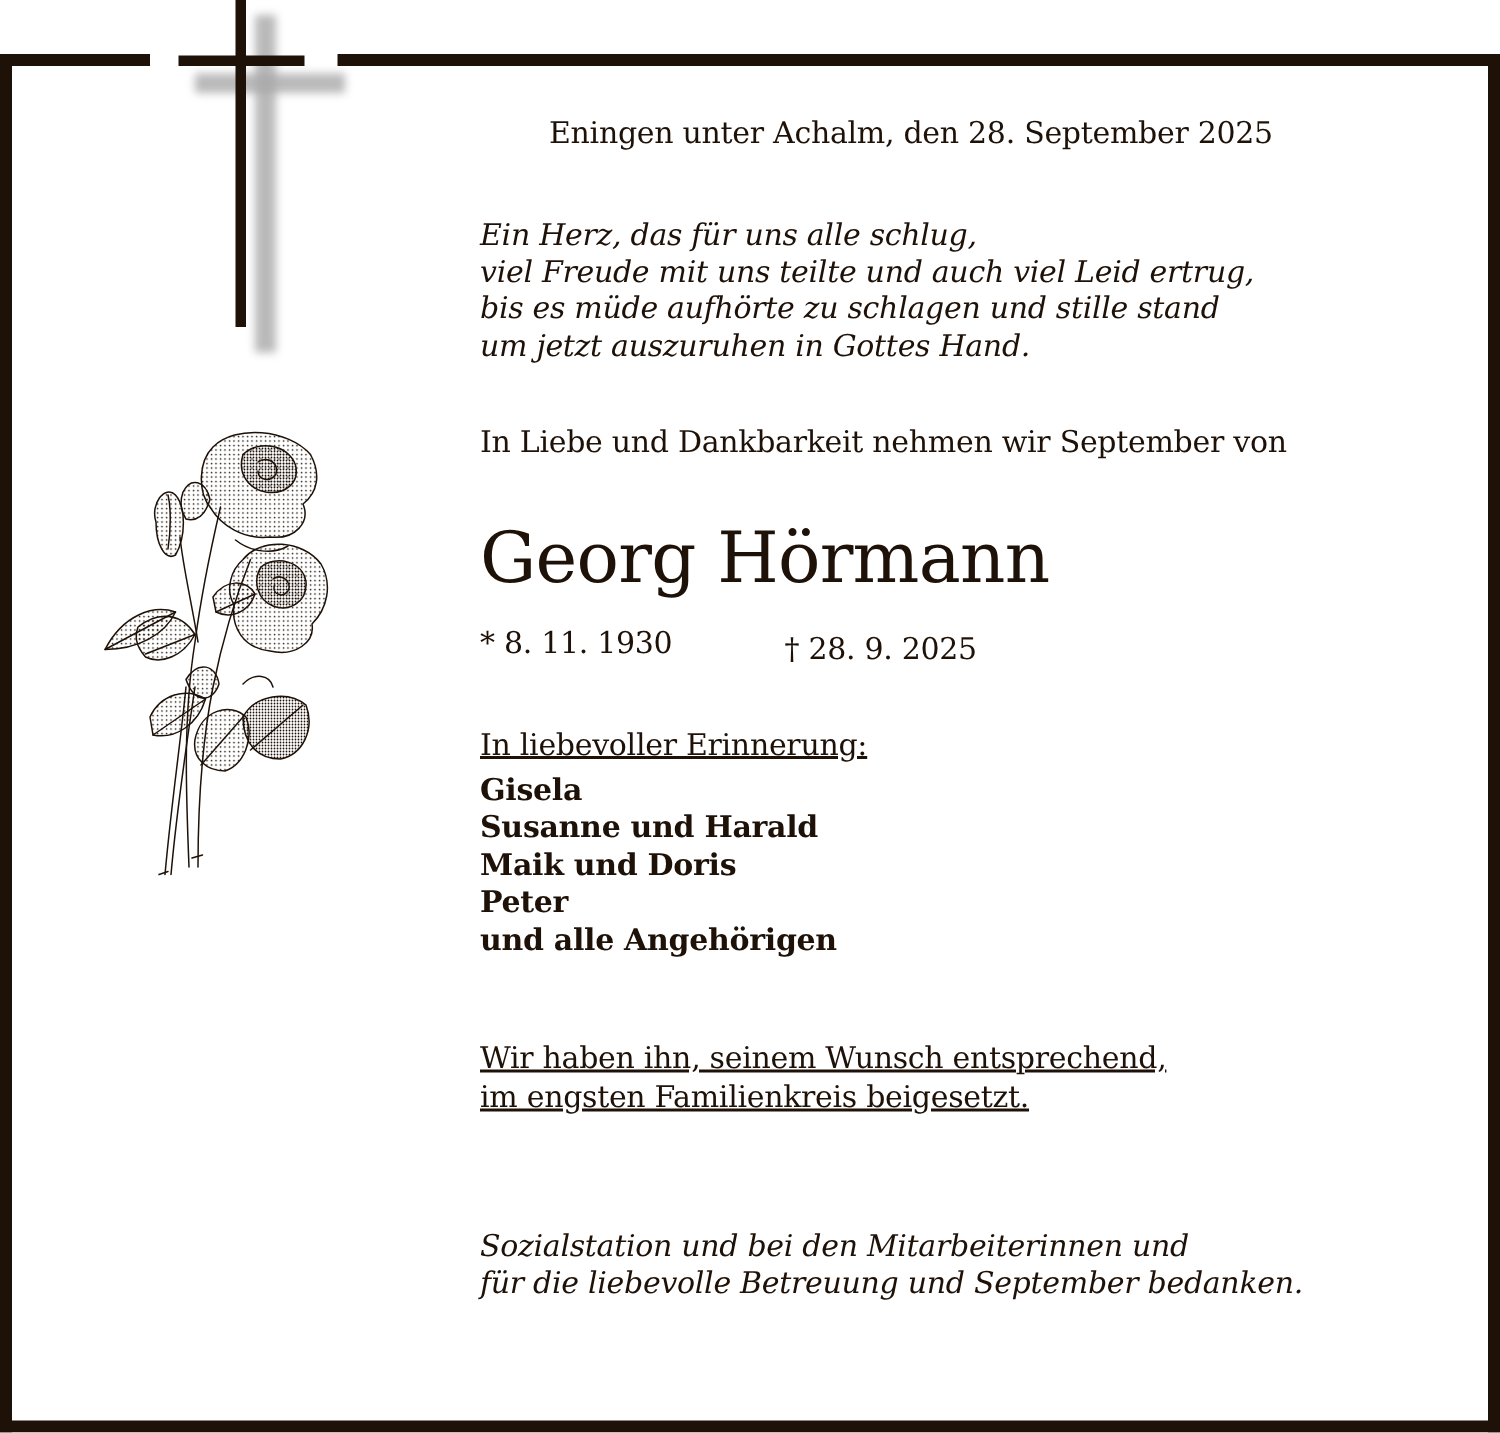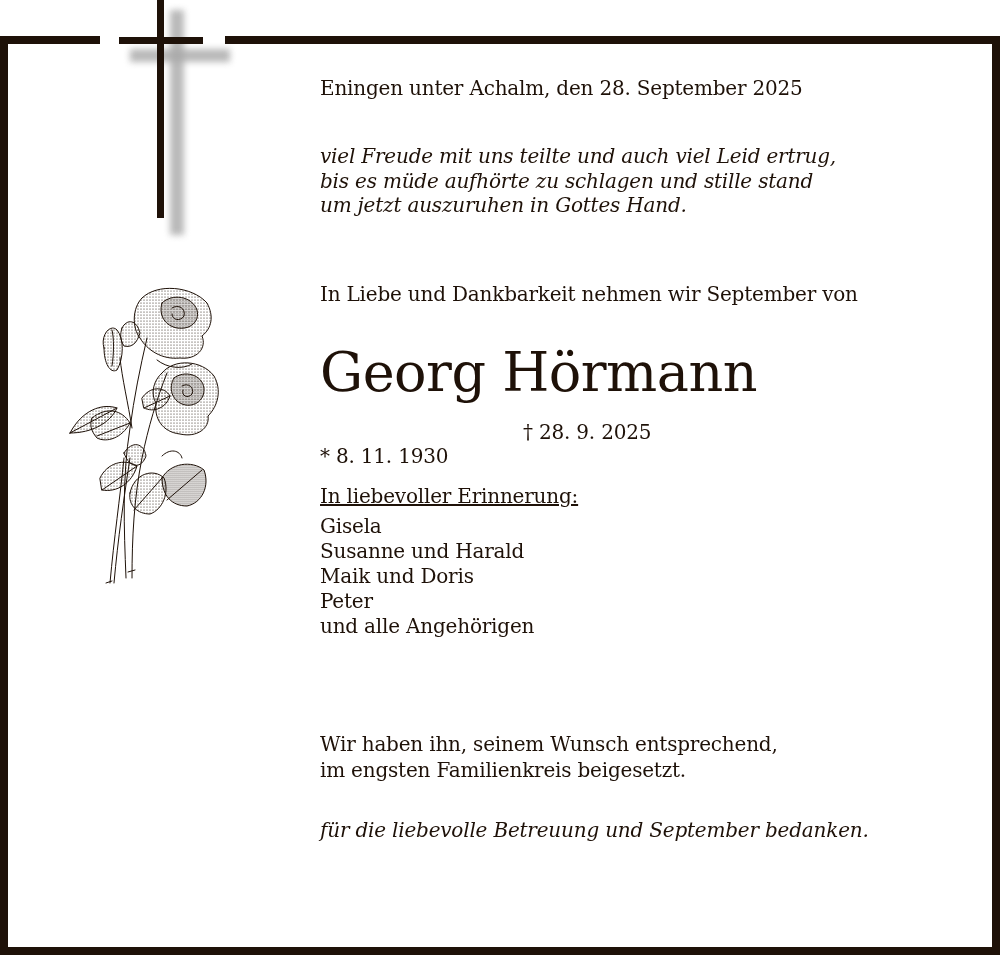--- a/index.html
+++ b/index.html
@@ -27,30 +27,30 @@
     .cross-shadow-h { position: absolute; left: 20px; top: 49px; width: 100px; height: 13px; background: #a8a8a8; filter: blur(3px); opacity: 0.8; }
     .cross-v { position: absolute; left: 47px; top: 0; width: 7px; height: 218px; background: #1e1108; }
     .cross-h { position: absolute; left: 9px; top: 37px; width: 84px; height: 7px; background: #1e1108; }
 
     .rose { position: absolute; left: 62px; top: 278px; width: 175px; height: 310px; }
 
     .content { position: absolute; left: 320px; top: 0; width: 660px; }
     .t { position: absolute; left: 0; white-space: nowrap; font-size: 20px; line-height: 24px; letter-spacing: -0.2px; }
     .it { font-style: italic; }
 
-    .place-date { top: 76px; }
+    .place-date { top: 76px; margin-left: 46px; }
     .poem { top: 144px; line-height: 24.5px; }
     .intro { top: 282px; }
-    .name { top: 336px; font-size: 54px; line-height: 74px; letter-spacing: -0.5px; }
-    .born { top: 444px; }
+    .name { top: 336px; font-size: 47px; line-height: 74px; letter-spacing: -0.5px; }
+    .born { top: 416px; }
     .died { top: 420px; left: 203px; }
     .memory-label { top: 484px; text-decoration: underline; }
     .family { top: 514px; line-height: 25px; }
-    .family div { font-weight: normal; }
-    .burial { top: 731px; line-height: 26px; }
+    .family div { font-weight: bold; }
+    .burial { top: 692px; line-height: 26px; text-decoration: underline; }
     .thanks { top: 818px; line-height: 24.5px; }
   </style>
 </head>
 <body>
 
 <div class="frame-line frame-top-left"></div>
 <div class="frame-line frame-top-right"></div>
 <div class="frame-line frame-left"></div>
 <div class="frame-line frame-right"></div>
 <div class="frame-line frame-bottom"></div>
@@ -110,20 +110,21 @@
     <path d="M80 120 C 88 108, 102 108, 108 118 C 104 130, 92 135, 82 130 Z" fill="url(#dots)"></path>
     <path d="M82 130 L 108 118"></path>
     <path d="M100 178 C 108 170, 118 172, 120 180"></path>
   </g>
 </svg>
 
 <div class="content">
   <div class="t place-date">Eningen unter Achalm, den 28. September 2025</div>
 
   <div class="t it poem">
+    <div>Ein Herz, das für uns alle schlug,</div>
     <div>viel Freude mit uns teilte und auch viel Leid ertrug,</div>
     <div>bis es müde aufhörte zu schlagen und stille stand</div>
     <div>um jetzt auszuruhen in Gottes Hand.</div>
   </div>
 
   <div class="t intro">In Liebe und Dankbarkeit nehmen wir September von</div>
 
   <div class="t name">Georg Hörmann</div>
 
   <div class="t born">* 8. 11. 1930</div>
@@ -138,15 +139,16 @@
     <div>Peter</div>
     <div>und alle Angehörigen</div>
   </div>
 
   <div class="t burial">
     <div>Wir haben ihn, seinem Wunsch entsprechend,</div>
     <div>im engsten Familienkreis beigesetzt.</div>
   </div>
 
   <div class="t it thanks">
+    <div>Sozialstation und bei den Mitarbeiterinnen und</div>
     <div>für die liebevolle Betreuung und September bedanken.</div>
   </div>
 </div>
 
 </body></html>

